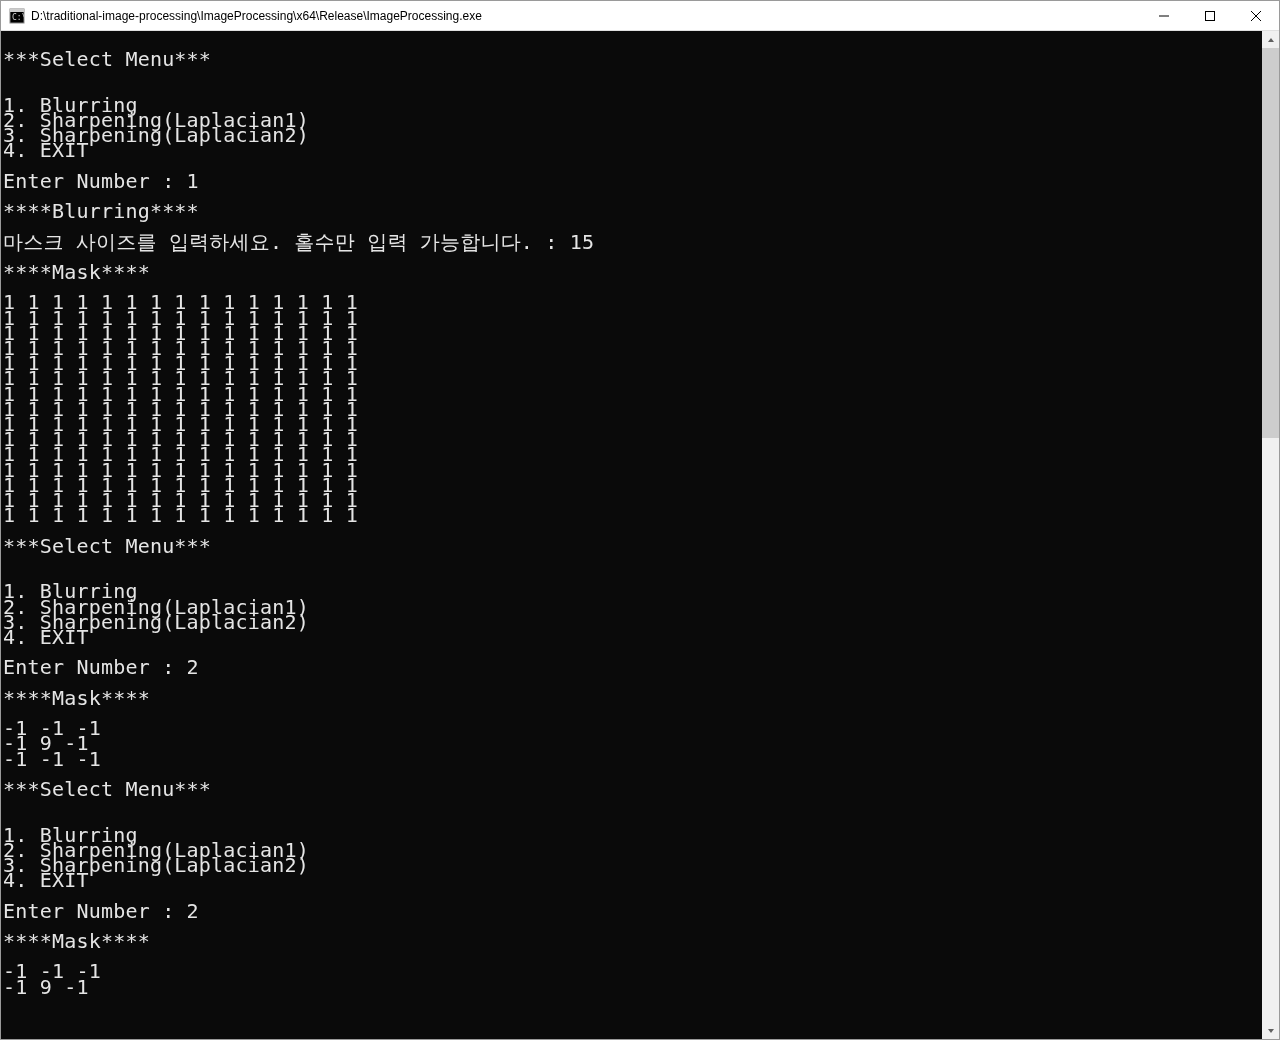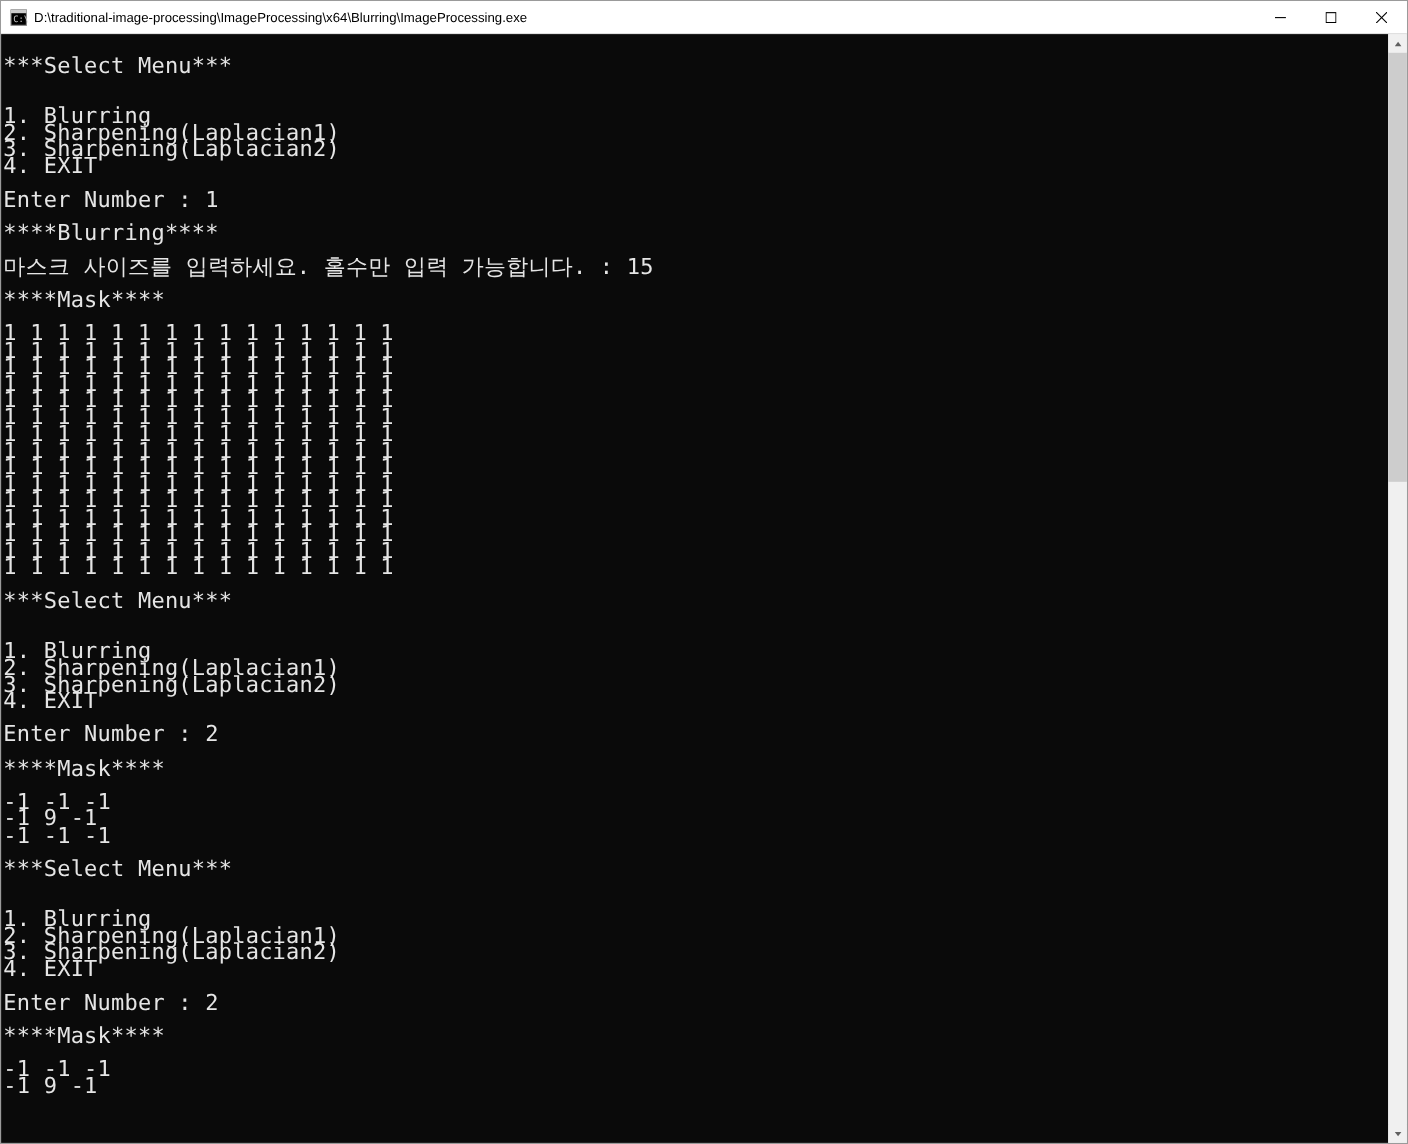--- a/index.html
+++ b/index.html
@@ -119,21 +119,21 @@
 
 <div class="window">
   <div class="titlebar">
     <div class="titlebar-icon">
       <svg viewBox="0 0 16 16">
         <rect x="1" y="1" width="14" height="14" fill="#000" stroke="#888" stroke-width="1"></rect>
         <rect x="1" y="1" width="14" height="3" fill="#ccc"></rect>
         <text x="3" y="12" font-size="8" fill="#ccc" font-family="monospace">C:\</text>
       </svg>
     </div>
-    <div class="titlebar-title">D:\traditional-image-processing\ImageProcessing\x64\Blurring\ImageProcessing.exe</div>
+    <div class="titlebar-title">D:\traditional-image-processing\ImageProcessing\x64\Release\ImageProcessing.exe</div>
     <div class="titlebar-controls">
       <div class="titlebar-btn">
         <svg viewBox="0 0 10 10">
             <line x1="0" y1="5" x2="10" y2="5" stroke="#000" stroke-width="1"></line>
           </svg>
       </div>
       <div class="titlebar-btn">
         <svg viewBox="0 0 10 10">
             <rect x="0.5" y="0.5" width="9" height="9" fill="none" stroke="#000" stroke-width="1"></rect>
           </svg>

